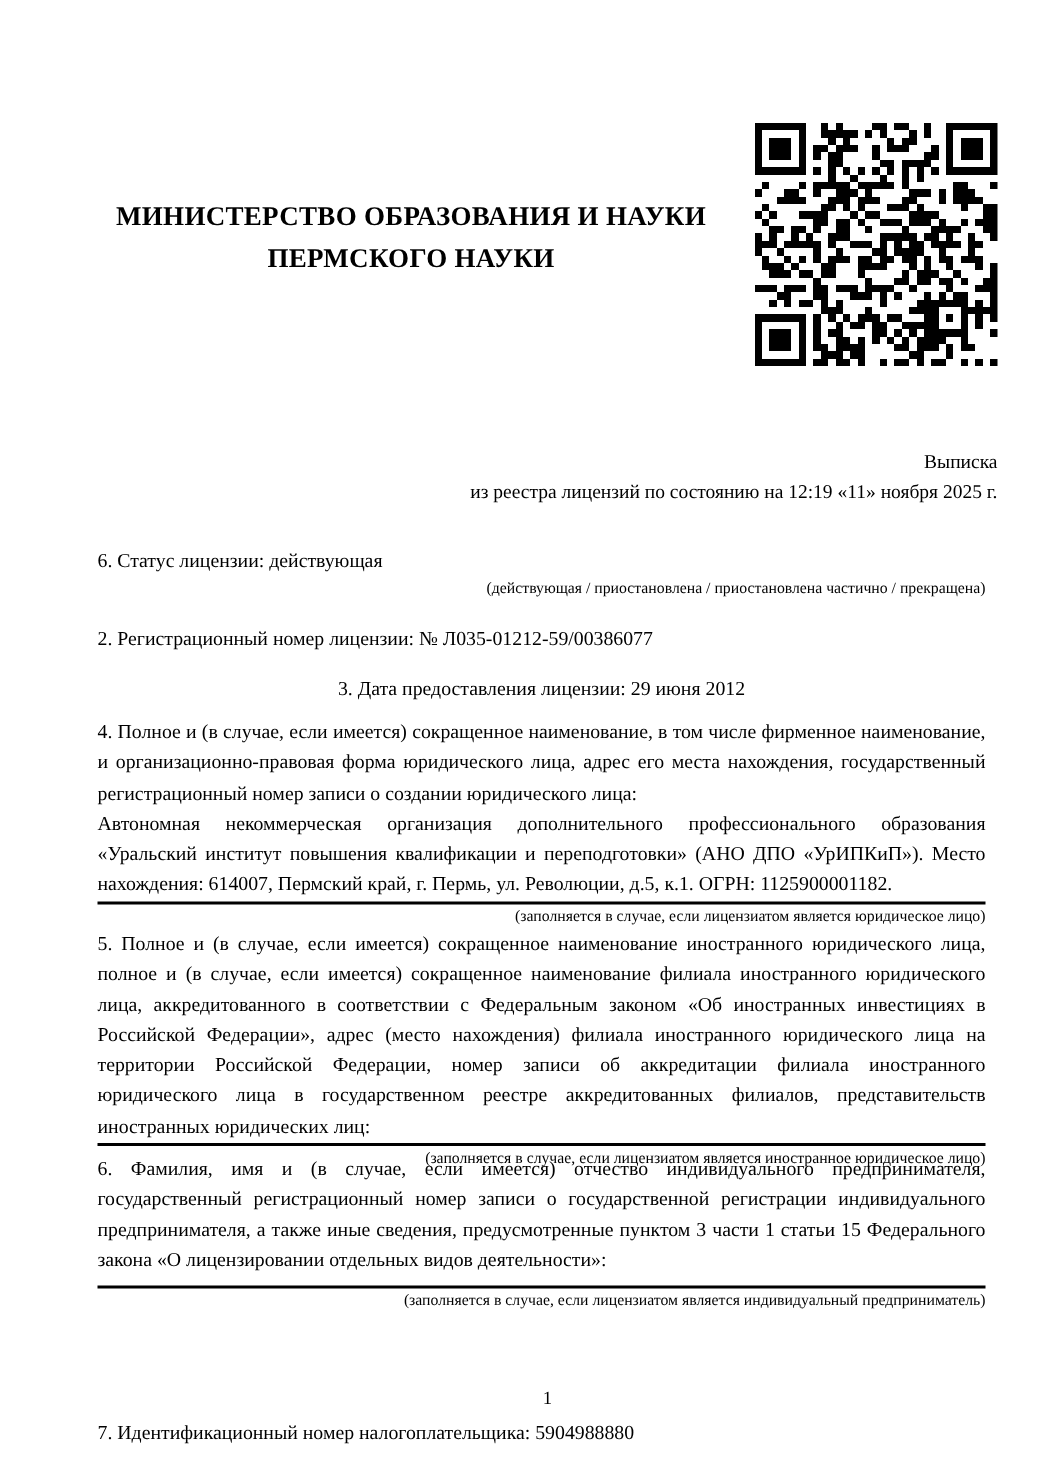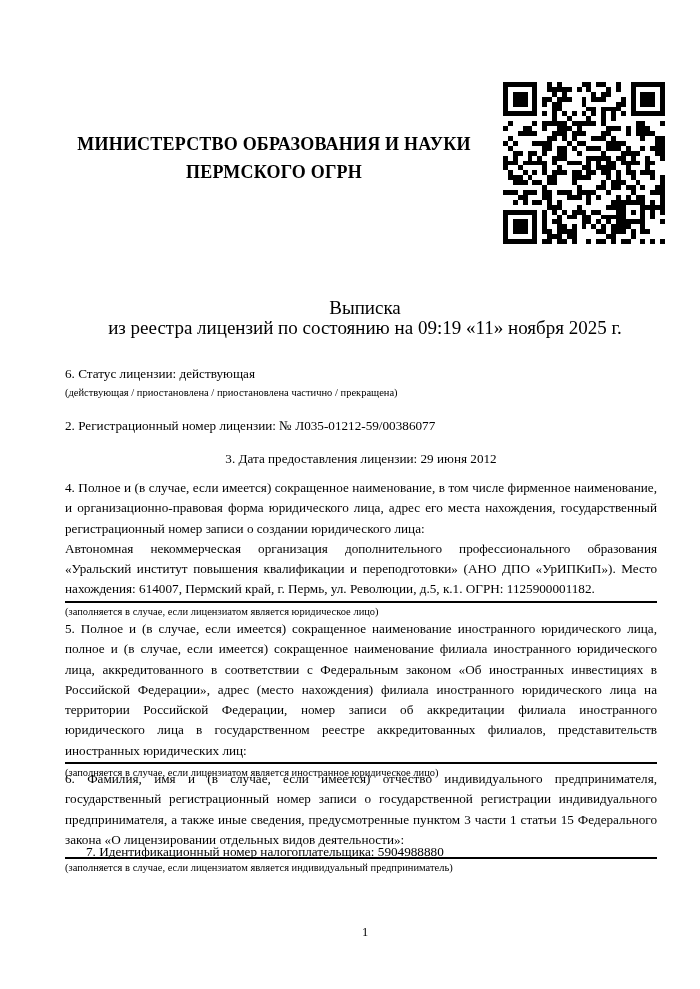--- a/index.html
+++ b/index.html
@@ -38,36 +38,36 @@
     top: 82px;
     left: 503px;
     width: 162px;
     height: 162px;
   }
   .title-block {
     position: absolute;
     top: 298px;
     left: 65px;
     width: 600px;
-    text-align: center;
-    font-size: 19px;
+    text-align: right;
+    font-size: 13px;
     line-height: 20.3px;
   }
   .item {
     position: absolute;
     left: 65px;
     width: 592px;
     font-size: 13.2px;
     line-height: 20.3px;
   }
   .just { text-align: justify; }
   .small-caption {
     font-size: 10.5px;
     line-height: 15px;
-    text-align: left;
+    text-align: right;
     margin-top: 1px;
   }
   .rule {
     border-top: 2px solid #000000;
     height: 0;
     margin-top: 1px;
   }
   .rule-gap { margin-top: 7px; }
   .page-number {
     position: absolute;
@@ -77,30 +77,30 @@
     text-align: center;
     font-size: 12.5px;
     line-height: 16px;
   }
   .t1 { top: 364px; }
   .t2 { top: 416px; }
   .t3 { top: 449px; text-align: center; }
   .t4 { top: 478px; }
   .t5 { top: 619px; }
   .t6 { top: 769px; }
-  .t7 { top: 842px; margin-left: 21px; }
+  .t7 { top: 945px; }
 </style>
 </head>
 <body>
 
 <div class="page">
 
   <div class="header-block">
     <div class="ministry-line">МИНИСТЕРСТВО ОБРАЗОВАНИЯ И НАУКИ</div>
-    <div class="ministry-line">ПЕРМСКОГО ОГРН</div>
+    <div class="ministry-line">ПЕРМСКОГО НАУКИ</div>
   </div>
 
   <div class="qr"><svg viewBox="0 0 33 33" width="100%" height="100%" shape-rendering="crispEdges" xmlns="http://www.w3.org/2000/svg">
         <rect width="33" height="33" fill="#ffffff"></rect>
         <g fill="#000000">
           <rect x="0" y="0" width="1" height="1"></rect>
           <rect x="1" y="0" width="1" height="1"></rect>
           <rect x="2" y="0" width="1" height="1"></rect>
           <rect x="3" y="0" width="1" height="1"></rect>
           <rect x="4" y="0" width="1" height="1"></rect>
@@ -624,21 +624,21 @@
           <rect x="24" y="32" width="1" height="1"></rect>
           <rect x="25" y="32" width="1" height="1"></rect>
           <rect x="28" y="32" width="1" height="1"></rect>
           <rect x="30" y="32" width="1" height="1"></rect>
           <rect x="32" y="32" width="1" height="1"></rect>
         </g>
       </svg></div>
 
   <div class="title-block">
     <div>Выписка</div>
-    <div>из реестра лицензий по состоянию на 09:19 «11» ноября 2025 г.</div>
+    <div>из реестра лицензий по состоянию на 12:19 «11» ноября 2025 г.</div>
   </div>
 
   <div class="item t1">
     <div>6. Статус лицензии: действующая</div>
     <div class="small-caption">(действующая / приостановлена / приостановлена частично / прекращена)</div>
   </div>
 
   <div class="item t2">
     <div>2. Регистрационный номер лицензии: № Л035-01212-59/00386077</div>
   </div>

